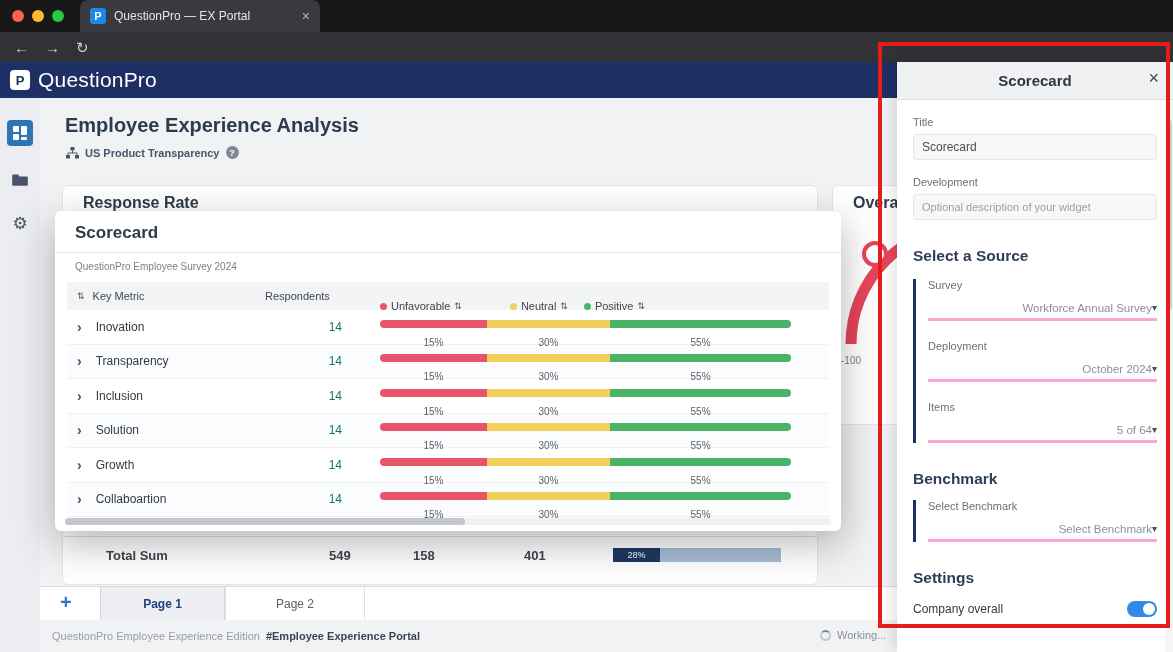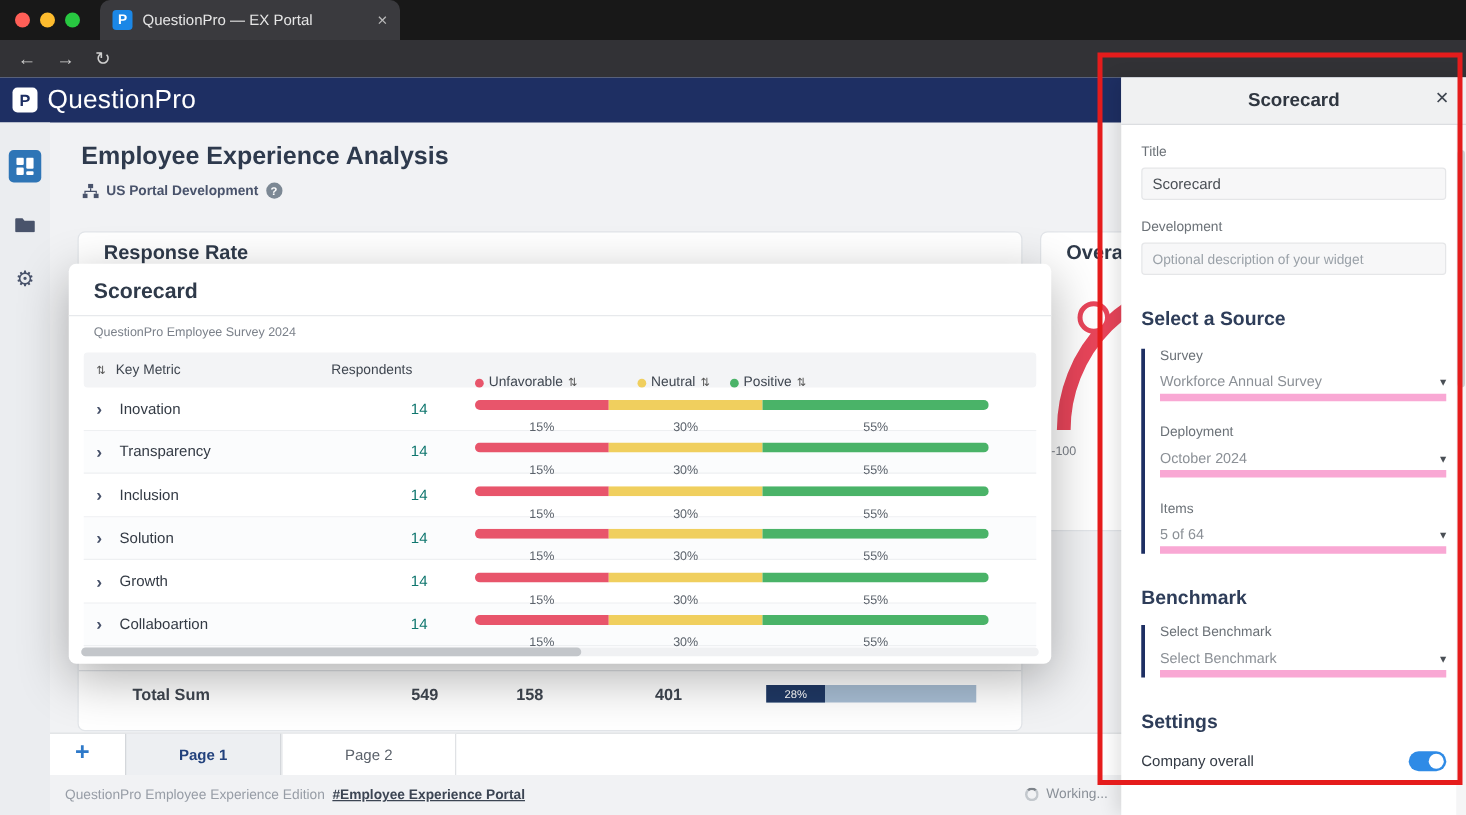--- a/index.html
+++ b/index.html
@@ -75,39 +75,39 @@
   .m-scroll-track { position:absolute; left:10px; right:10px; bottom:6px; height:7px; border-radius:4px; background:#f0f1f3; }
   .m-scroll-thumb { position:absolute; left:10px; bottom:6px; width:400px; height:7px; border-radius:4px; background:#c3c6ca; }
 
   
   .tabstrip { position:absolute; left:40px; top:586px; width:1133px; height:34px; background:#fff; border-top:1px solid #dadde0; z-index:2; }
   .plus-btn { position:absolute; left:20px; top:4px; font-size:20px; font-weight:bold; color:#2e79c9; }
   .tab-page { position:absolute; top:0; height:34px; display:flex; align-items:center; justify-content:center; font-size:12px; }
   .tab1 { left:60px; width:125px; background:#edeff2; border:1px solid #d4d7db; border-top:none; color:#23427d; font-weight:bold; }
   .tab2 { left:185px; width:140px; background:#fff; border:1px solid #e0e2e5; border-top:none; color:#5b626b; }
   .footer { position:absolute; left:40px; top:620px; width:1133px; height:32px; background:#f1f2f4; display:flex; align-items:center; gap:6px; padding:0 12px; font-size:11px; color:#979da6; z-index:2; }
-  .footer-link { color:#3c4553; font-weight:bold; text-decoration:underline; }
+  .footer-link { color:#3c4553; font-weight:bold; }
   .status { position:absolute; left:780px; top:9px; display:flex; align-items:center; gap:6px; color:#8a9098; }
   .spin { width:11px; height:11px; border:2px solid #c3c8cd; border-top-color:#7d838a; border-radius:50%; }
 
   
   .panel { position:absolute; left:897px; top:62px; width:276px; bottom:0; background:#fff; box-shadow:-4px 0 14px rgba(0,0,0,.12); z-index:20; }
   .panel-header { height:38px; background:#f0f1f2; border-bottom:1px solid #dcdee1; display:flex; align-items:center; justify-content:center; position:relative; }
   .panel-title { font-size:15px; font-weight:bold; color:#2f3640; }
   .panel-close { position:absolute; right:14px; top:6px; font-size:18px; color:#3f4650; }
   .panel-body { padding:0 16px; position:relative; height:calc(100% - 38px); overflow:hidden; }
   .field-label { font-size:11px; color:#6b7177; margin:16px 0 6px; }
   .text-input { width:100%; height:26px; background:#f7f7f8; border:1px solid #e5e6e8; border-radius:3px; font-size:12px; color:#4a4f55; padding:0 8px; font-family:"Liberation Sans", sans-serif; }
   .text-input::placeholder { color:#9aa1a8; font-size:11px; }
   .section-heading { font-size:15.5px; font-weight:bold; color:#2e3d59; margin-top:27px; }
   .accent-group { border-left:3px solid var(--navy,#1e2f63); padding-left:12px; margin-top:14px; }
   .sel-field { margin-bottom:19px; }
   .sel-field:last-child { margin-bottom:0; }
   .sel-label { font-size:11px; color:#6b7177; margin-bottom:6px; }
-  .sel-value { height:24px; border-bottom:6px solid #f9a8d4; display:flex; align-items:center; justify-content:space-between; font-size:11.5px; color:#8b9096; }
+  .sel-value { height:24px; border-bottom:3px solid #f9a8d4; display:flex; align-items:center; justify-content:flex-end; font-size:11.5px; color:#8b9096; }
   .caret { font-size:10px; color:#4a4f55; }
   .settings-row { margin-top:14px; display:flex; align-items:center; justify-content:space-between; }
   .settings-label { font-size:12px; color:#333a44; }
   .toggle { width:30px; height:16px; border-radius:9px; background:var(--toggle_blue,#2f8be6); position:relative; }
   .knob { position:absolute; right:2px; top:2px; width:12px; height:12px; border-radius:50%; background:#fff; }
   .p-scroll-track { position:absolute; right:0; top:38px; bottom:0; width:8px; background:#f5f5f6; }
   .p-scroll-thumb { position:absolute; right:1px; top:58px; width:6px; height:190px; border-radius:3px; background:#cdd0d3; }
 
   
   .annotation { position:absolute; left:878px; top:42px; width:292px; height:586px; border:4px solid var(--annotation_red,#e51c1c); z-index:30; pointer-events:none; }
@@ -161,21 +161,21 @@
   </div>
 
   <div class="page-title">Employee Experience Analysis</div>
   <div class="sub-row">
     <svg width="13" height="12" viewBox="0 0 13 12">
       <rect x="4.5" y="0" width="4" height="3.5" fill="#49536b"></rect>
       <rect x="0" y="8" width="4" height="3.5" fill="#49536b"></rect>
       <rect x="9" y="8" width="4" height="3.5" fill="#49536b"></rect>
       <path d="M6.5 3.5 v2.5 M2 8 V6 h9 v2" fill="none" stroke="#49536b" stroke-width="1"></path>
     </svg>
-    <span class="sub-text">US Portal Development</span>
+    <span class="sub-text">US Product Transparency</span>
     <span class="help-badge">?</span>
   </div>
 
   <div class="card card-rr">
     <div class="card-title">Response Rate</div>
     <div class="total-row">
       <span class="tr-item ts-label">Total Sum</span>
       <span class="tr-item v1">549</span>
       <span class="tr-item v2">158</span>
       <span class="tr-item v3">401</span>

